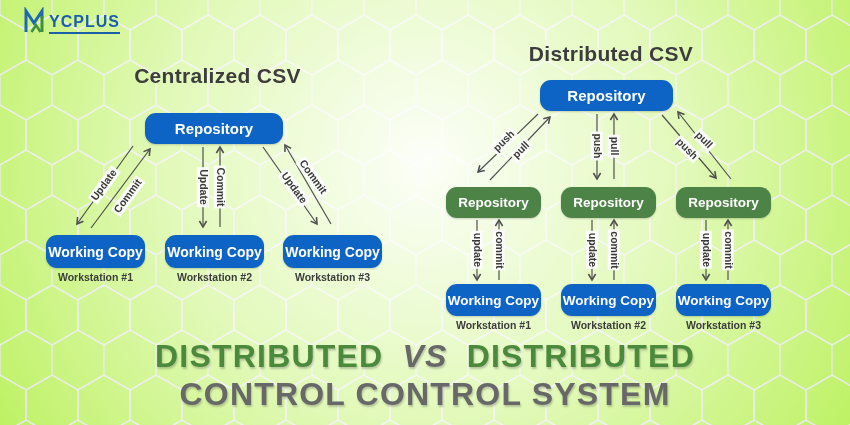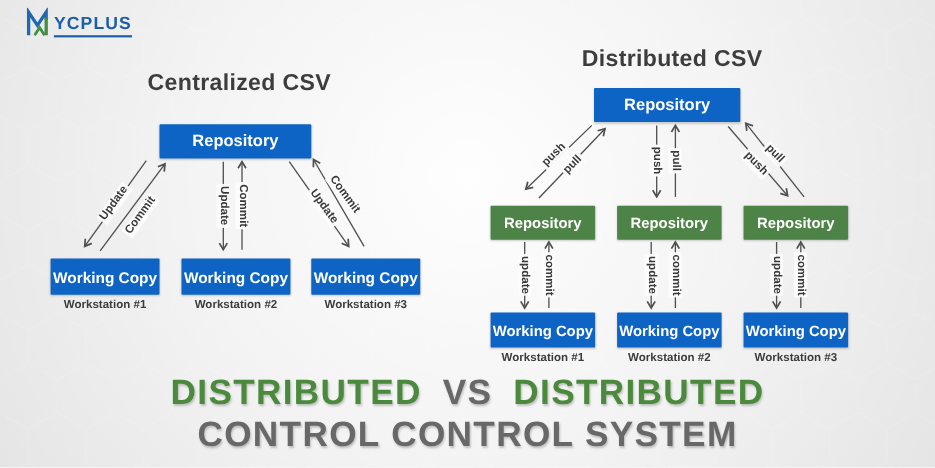--- a/index.html
+++ b/index.html
@@ -1,37 +1,37 @@
 <!DOCTYPE html>
 <html><head>
 <meta charset="utf-8">
 <style>
   html,body{margin:0;padding:0;background:#ffffff;}
-  .canvas{position:relative;width:850px;height:425px;overflow:hidden;background:#e5e5e5;
+  .canvas{position:relative;width:850px;height:425px;overflow:hidden;background:#bef264;
           font-family:"Liberation Sans","DejaVu Sans",sans-serif;}
   .hexbg{position:absolute;left:0;top:0;}
   .fade{position:absolute;left:0;top:0;right:0;bottom:0;
         background:radial-gradient(circle at 50% 38%, rgba(255,255,255,0.96) 0%, rgba(255,255,255,0.55) 52%, rgba(255,255,255,0) 100%);}
   .logo{position:absolute;left:22px;top:7px;display:flex;align-items:flex-end;gap:1px;}
   .logo-text{color:#1c5fa8;font-weight:700;font-size:16px;letter-spacing:1px;
              border-bottom:2.5px solid #1c5fa8;padding-bottom:1px;line-height:1.2;}
   .heading{position:absolute;font-size:21px;font-weight:700;color:#3d3d3d;text-align:center;letter-spacing:0.3px;}
-  .box{position:absolute;border-radius:1px;color:#ffffff;display:flex;align-items:center;justify-content:center;
+  .box{position:absolute;border-radius:11px;color:#ffffff;display:flex;align-items:center;justify-content:center;
        font-weight:700;box-shadow:0 1px 2px rgba(0,0,0,0.18);}
   .blue{background:#0e64c4;}
   .green{background:#4d8347;}
   .caption{position:absolute;font-size:10.5px;font-weight:700;color:#3c3c3c;text-align:center;}
   .arrows{position:absolute;left:0;top:0;}
   .alabel{position:absolute;font-size:10.5px;font-weight:700;color:#3a3a3a;line-height:1.1;
           background:rgba(252,252,252,0.95);padding:0 2px;white-space:nowrap;}
   .footer{position:absolute;left:0;right:0;top:337px;text-align:center;font-weight:700;font-size:32px;
           letter-spacing:1.2px;line-height:1.2;text-shadow:1px 2px 2px rgba(60,60,60,0.28);}
   .tgreen{color:#4b8a3d;}
   .tgray{color:#686868;}
-  .vs{margin:13px 9px;}
+  .vs{margin:13px 9px;font-style:italic;}
 </style>
 </head>
 <body>
 
 <div class="canvas">
 
   <svg class="hexbg" width="850" height="425">
     <defs>
       <pattern id="hexp" width="52" height="90" patternUnits="userSpaceOnUse">
         <g fill="none" stroke="#e7e7e7" stroke-width="1.3">

